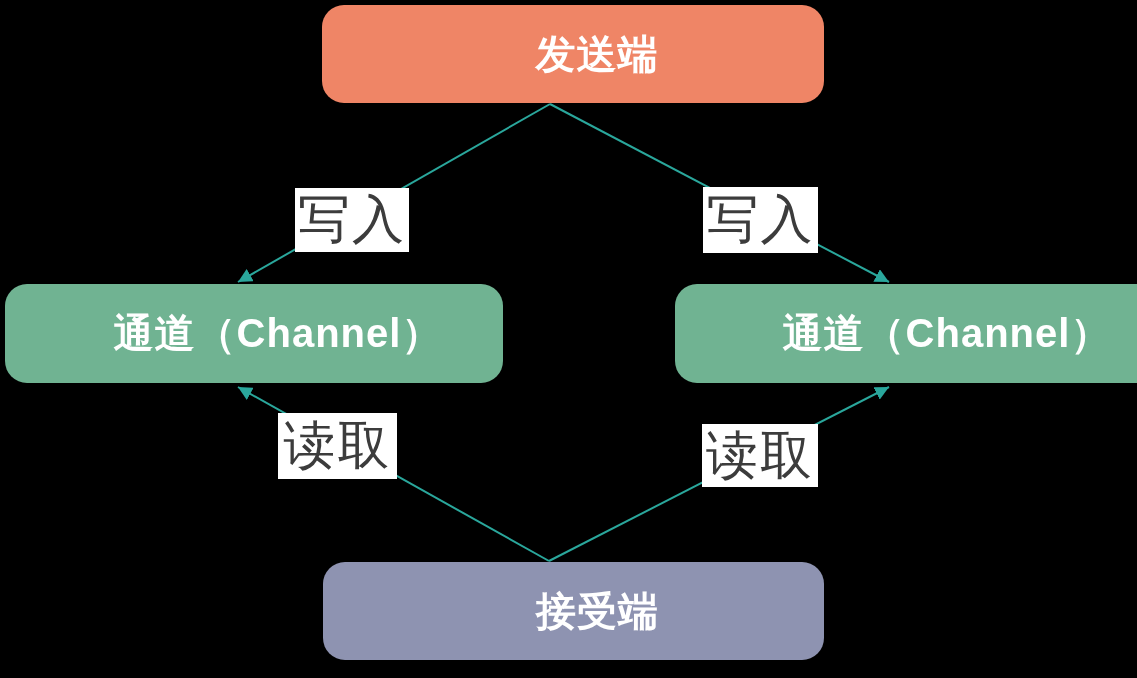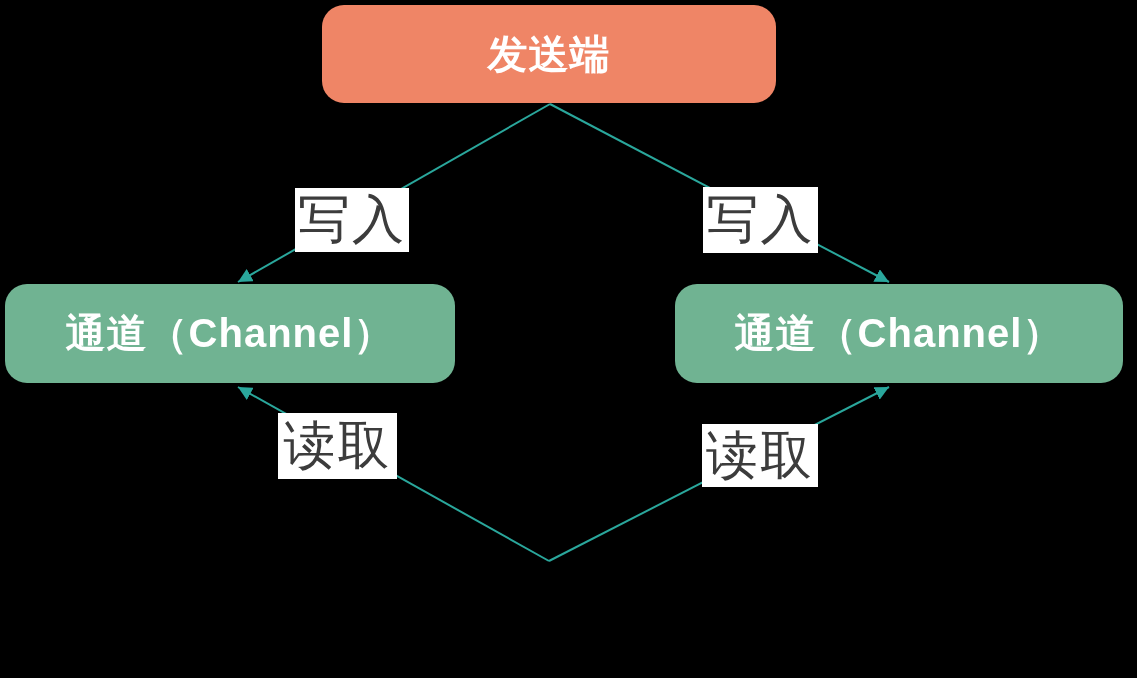--- a/index.html
+++ b/index.html
@@ -38,20 +38,21 @@
     position:absolute;
     display:flex;
     align-items:center;
     justify-content:center;
     border-radius:22px;
     color:var(--node-text);
     font-size:40px;
     font-weight:700;
     letter-spacing:1px;
     white-space:nowrap;
+    padding-left:48px;
   }
   .node--sender{
     left:322px;top:5px;width:454px;height:98px;
     background:var(--sender-fill);
   }
   .node--channel-left{
     left:5px;top:284px;width:450px;height:99px;
     background:var(--channel-fill);
   }
   .node--channel-right{
@@ -110,20 +111,23 @@
   </div>
 
   <div class="node node--channel-left">
     <span>通道（Channel）</span>
   </div>
 
   <div class="node node--channel-right">
     <span>通道（Channel）</span>
   </div>
 
+  <div class="node node--receiver">
+    <span>接受端</span>
+  </div>
 
   <div class="edge-label edge-label--write-left">
     <span>写入</span>
   </div>
 
   <div class="edge-label edge-label--write-right">
     <span>写入</span>
   </div>
 
   <div class="edge-label edge-label--read-left">

